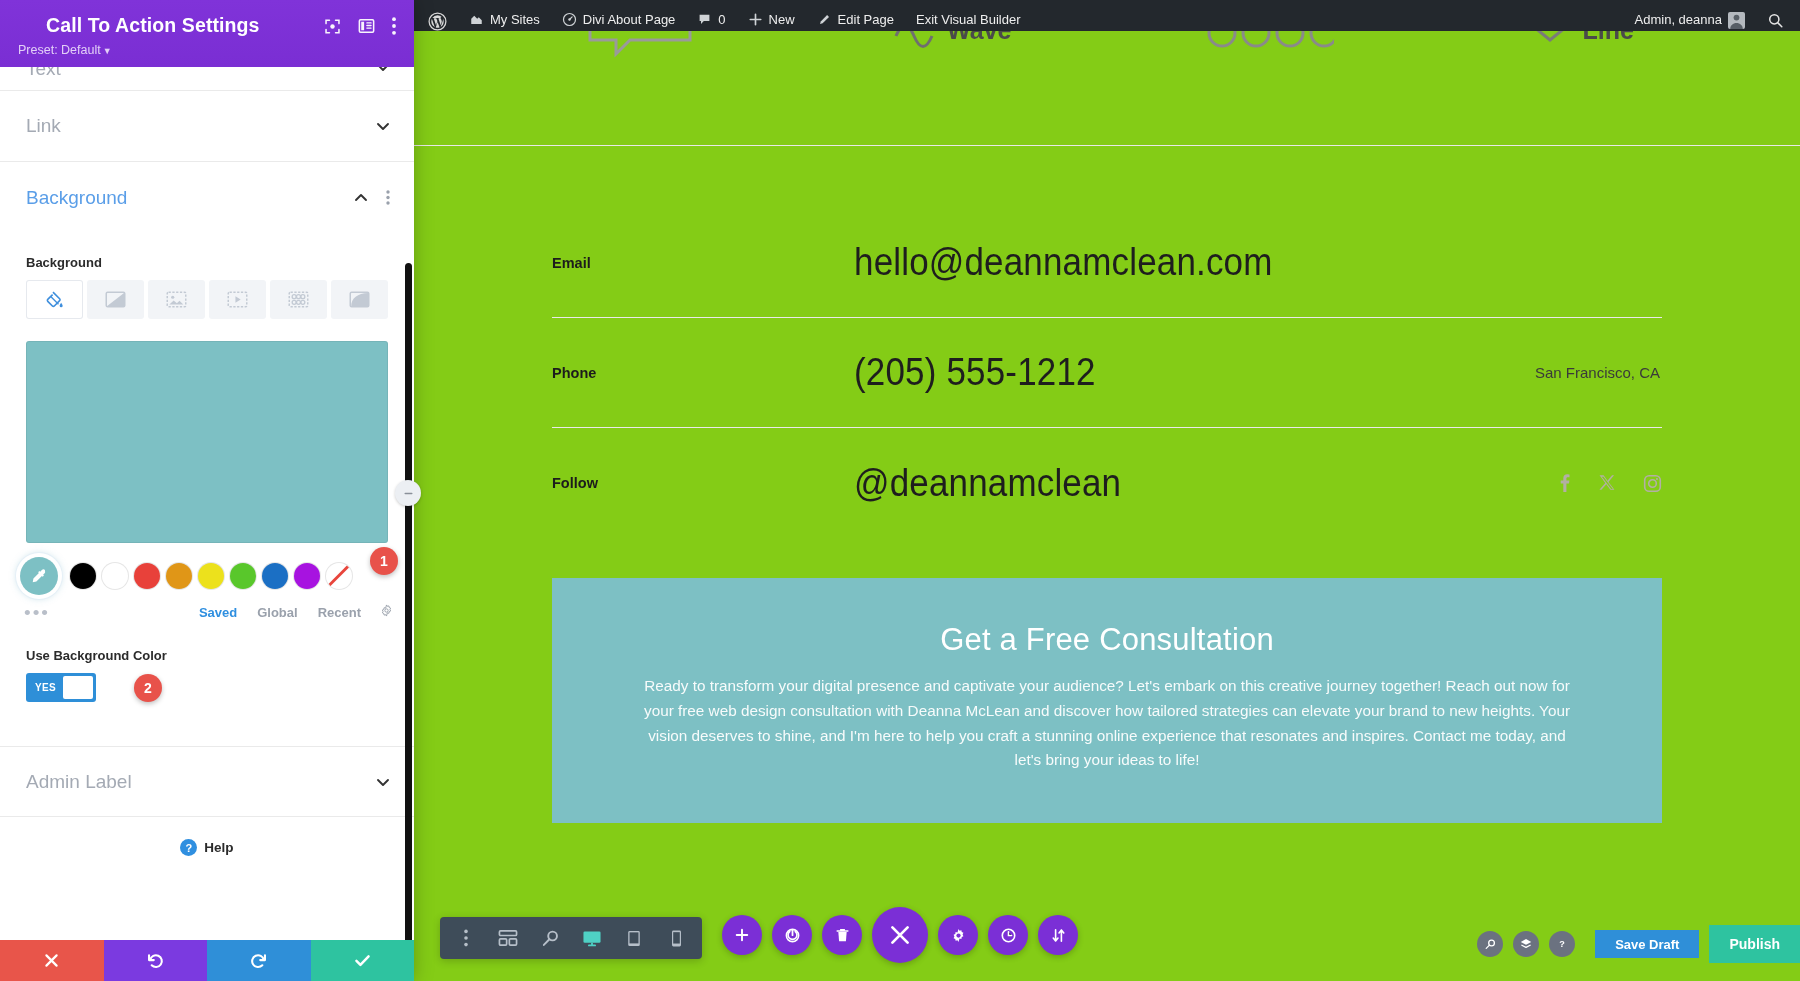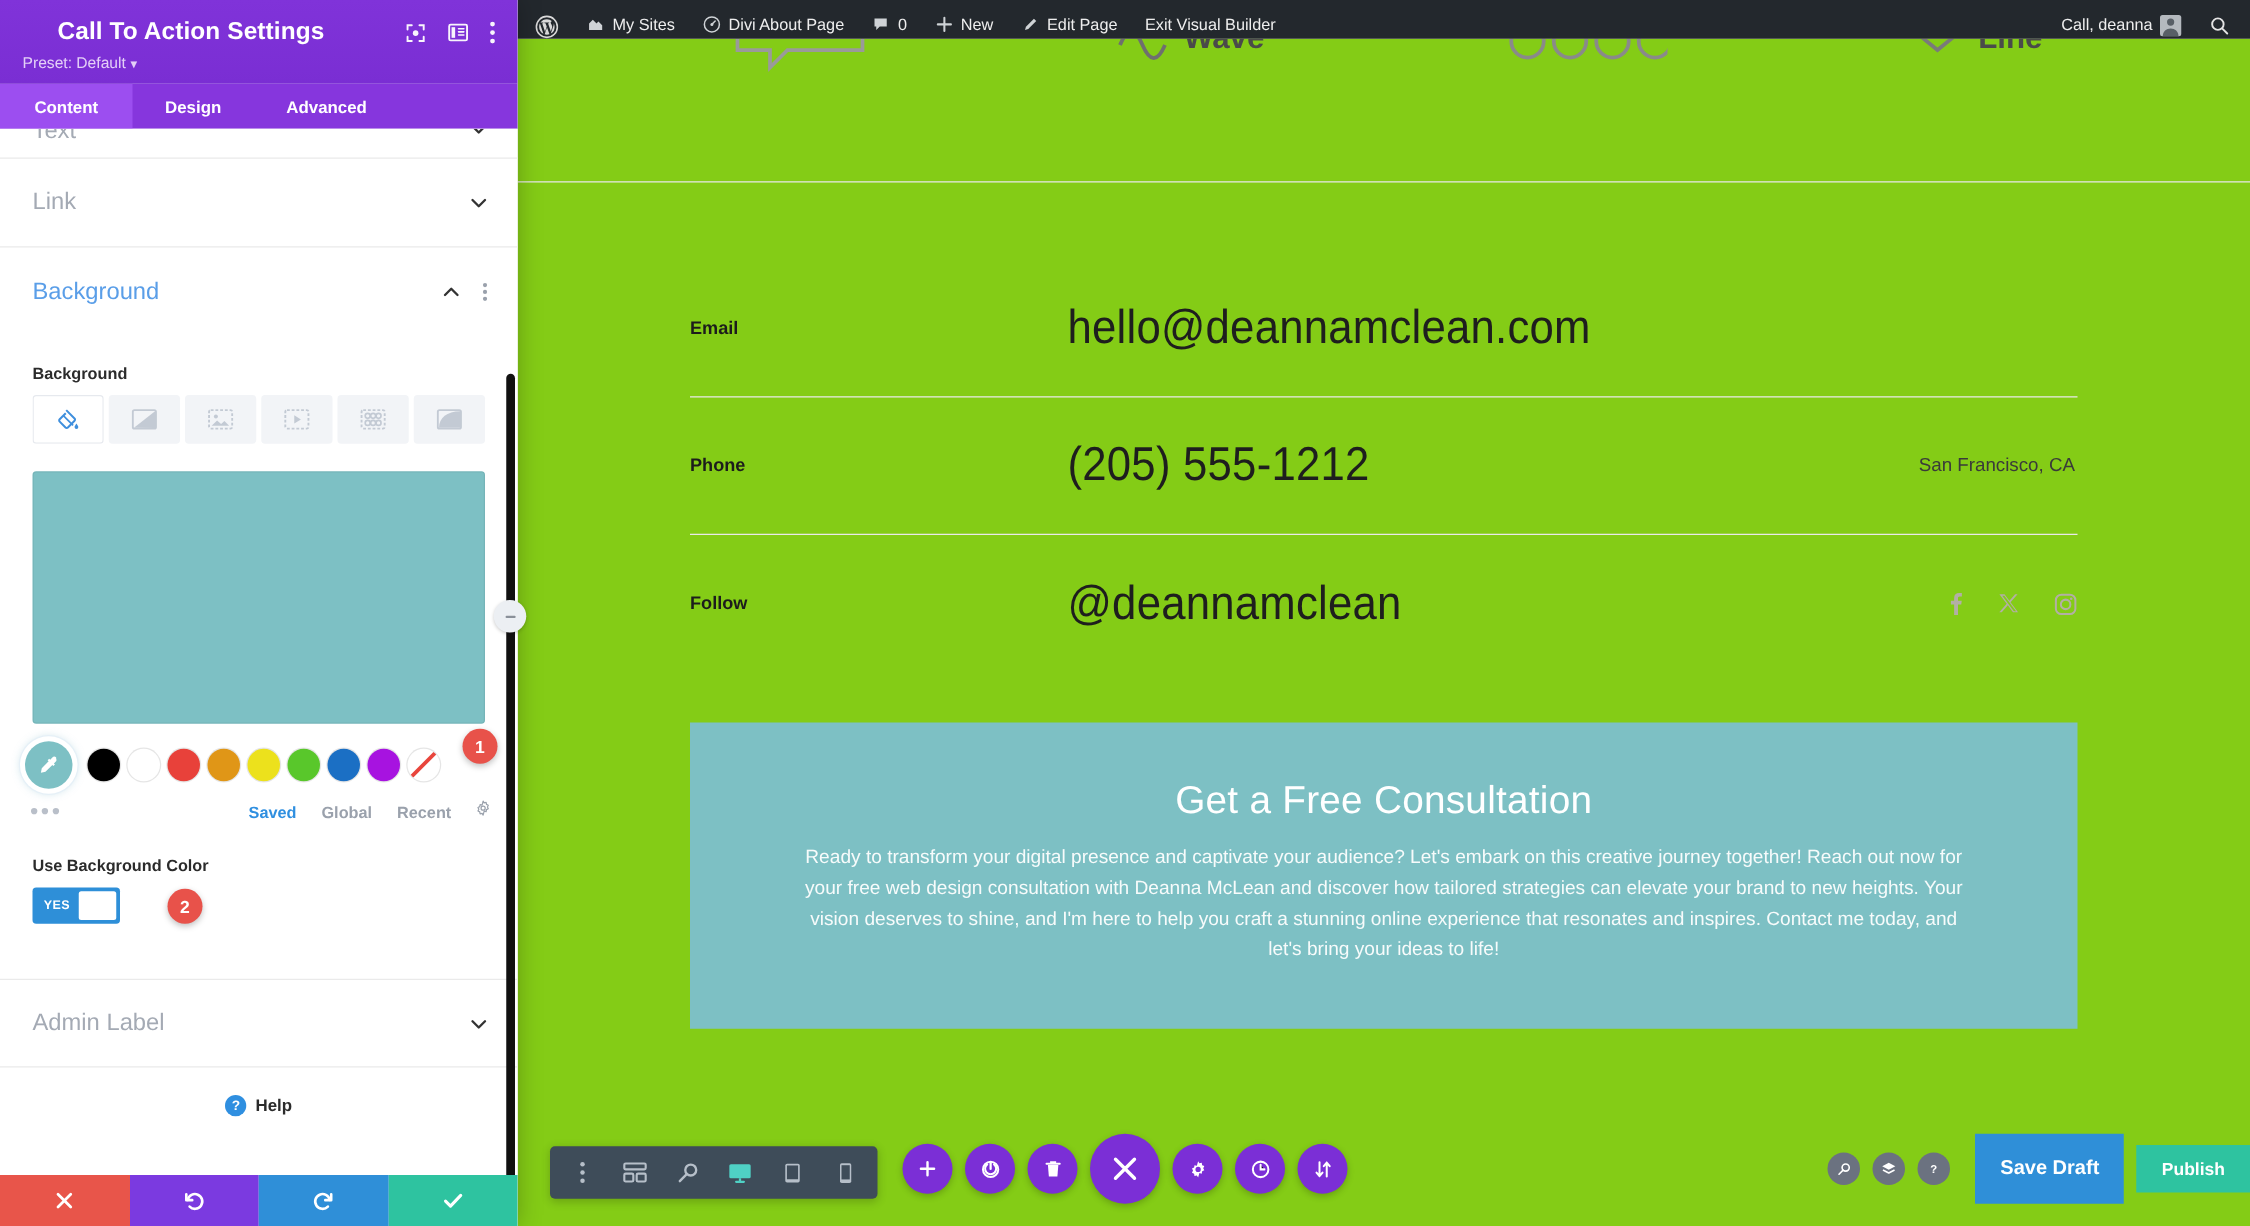--- a/index.html
+++ b/index.html
@@ -265,22 +265,22 @@
 
   .divi-right-bar {
     position: absolute; right: 0; bottom: 18px;
     display: flex; align-items: center; gap: 10px; z-index: 50;
   }
   .grey-circle {
     width: 26px; height: 26px; border-radius: 50%; background: #6b7280;
     display: flex; align-items: center; justify-content: center; cursor: pointer;
   }
   .btn-savedraft {
-    background: #2f8fd8; color: #fff; font-size: 16px; font-weight: 700;
-    padding: 0 20px; height: 56px; display: flex; align-items: center; cursor: pointer;
+    background: #2f8fd8; color: #fff; font-size: 13px; font-weight: 700;
+    padding: 0 20px; height: 28px; display: flex; align-items: center; cursor: pointer;
     margin-left: 10px;
   }
   .btn-publish {
     background: #2ec3a0; color: #fff; font-size: 14px; font-weight: 700;
     padding: 13px 20px; height: 38px; display: flex; align-items: center; cursor: pointer;
   }
 </style>
 </head>
 <body>
 
@@ -323,21 +323,21 @@
       <svg width="15" height="15" viewBox="0 0 20 20">
         <path d="M4 16l1-3.5L13.5 4l2.5 2.5L7.5 15z" fill="#cfd3d6"></path>
       </svg>
       <span>Edit Page</span>
     </div>
     <div class="wp-item">
       <span>Exit Visual Builder</span>
     </div>
     <div class="wp-spacer"></div>
     <div class="wp-item">
-      <span>Call, deanna</span>
+      <span>Admin, deanna</span>
       <span class="wp-avatar">
         <svg width="17" height="17" viewBox="0 0 20 20">
             <circle cx="10" cy="6.6" r="3.4" fill="#585f66"></circle>
             <path d="M2.6 20c0-4.3 3.3-7.2 7.4-7.2s7.4 2.9 7.4 7.2z" fill="#585f66"></path>
           </svg>
       </span>
     </div>
     <div class="wp-item" style="padding-right:16px;">
       <svg width="17" height="17" viewBox="0 0 20 20">
         <circle cx="8.6" cy="8.6" r="5.4" fill="none" stroke="#e4e4e4" stroke-width="1.8"></circle>
@@ -546,25 +546,20 @@
               <circle cx="2" cy="9" r="1.9" fill="#fff"></circle>
               <circle cx="2" cy="15.8" r="1.9" fill="#fff"></circle>
           </svg>
         </div>
       </div>
       <div class="panel-preset">
         <span>Preset: Default</span><span class="caret">▼</span>
       </div>
     </div>
 
-    <div class="panel-tabs">
-      <div class="panel-tab active">Content</div>
-      <div class="panel-tab">Design</div>
-      <div class="panel-tab">Advanced</div>
-    </div>
 
     <div class="panel-body">
       <div class="panel-scroll">
 
         <div class="sec-row clipped">
           <div class="sec-title">Text</div>
           <svg class="chev" viewBox="0 0 14 14" style="position:relative;top:-12px;">
             <path d="M2 5l5 5 5-5" fill="none" stroke="#333" stroke-width="1.9" stroke-linecap="round" stroke-linejoin="round"></path>
           </svg>
         </div>

